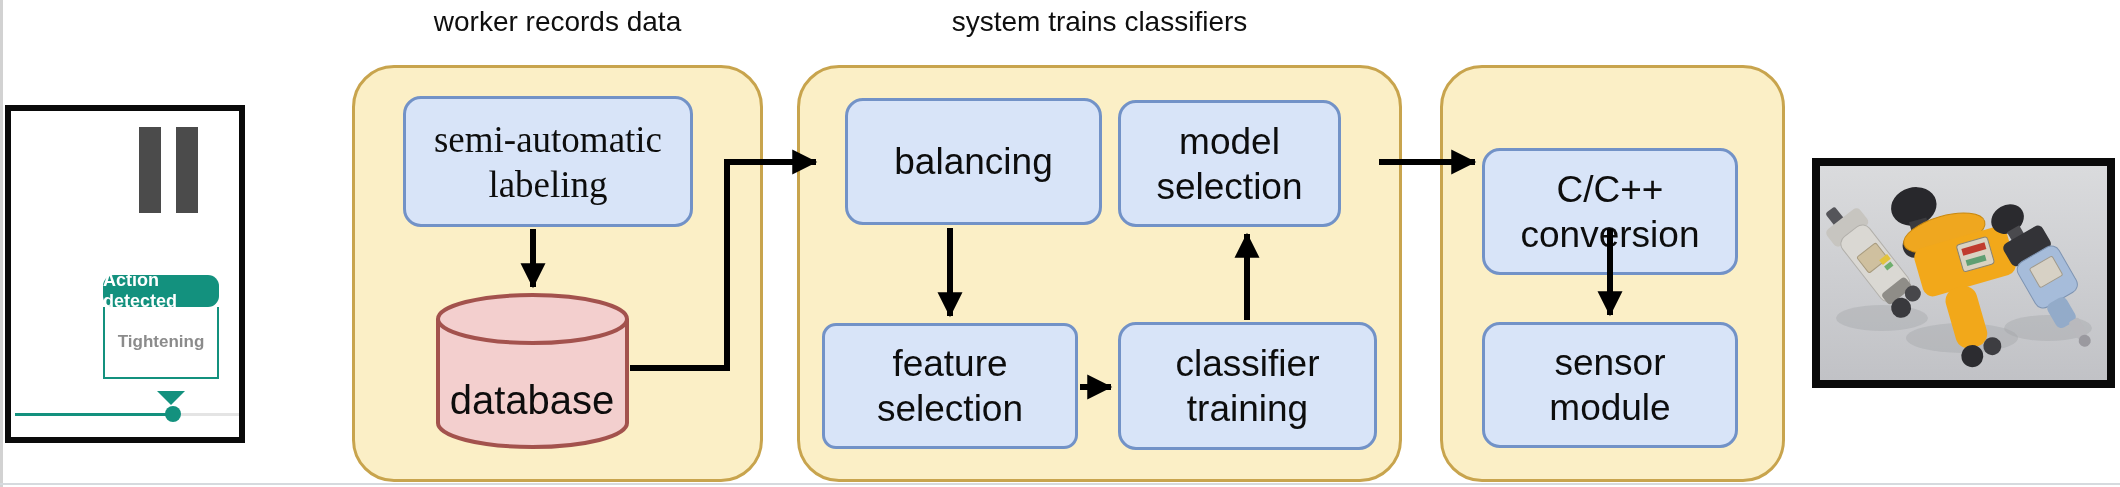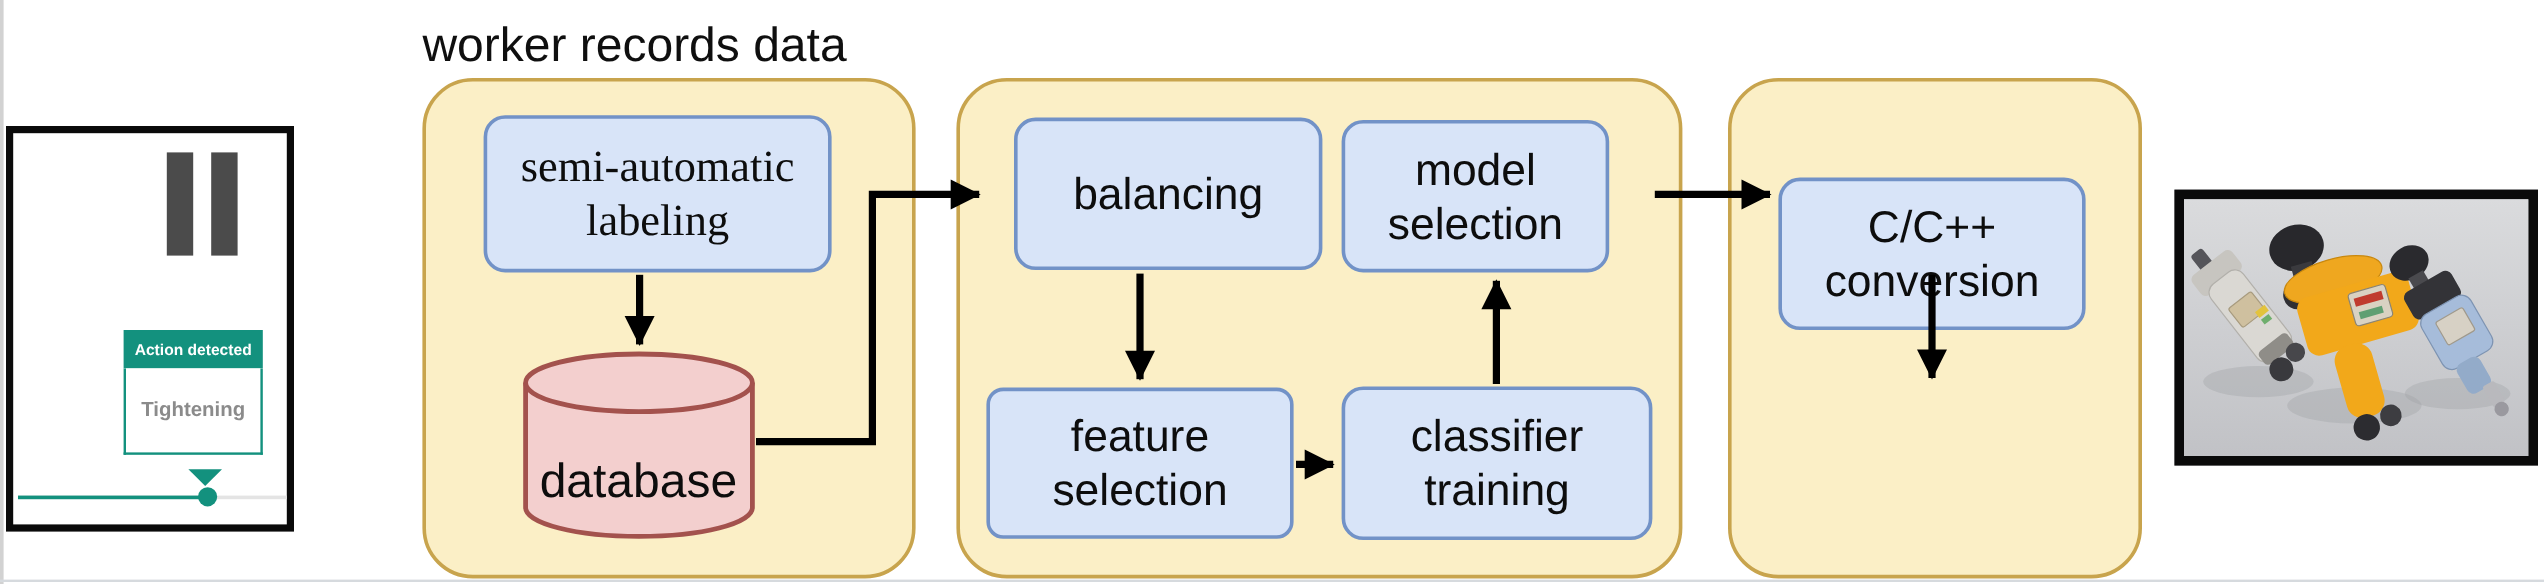--- a/index.html
+++ b/index.html
@@ -10,40 +10,40 @@
   .edge-bottom{position:absolute;left:0;top:483px;width:2120px;height:2px;background:#d6dade;}
 
   
   .video-panel{position:absolute;left:5px;top:105px;width:240px;height:338px;
                background:#ffffff;border:6px solid #0a0a0a;box-sizing:border-box;}
   .pause{position:absolute;left:128px;top:16px;width:66px;height:86px;}
   .pause .bar{position:absolute;top:0;width:22px;height:86px;background:#4b4b4b;}
   .pause .bar:first-child{left:0;}
   .pause .bar:last-child{left:37px;}
   .popup{position:absolute;left:92px;top:164px;width:116px;}
-  .popup-head{height:32px;background:#13917e;color:#ffffff;font-size:13px;font-weight:bold;
-              display:flex;align-items:center;justify-content:center;}
+  .popup-head{height:32px;background:#13917e;color:#ffffff;font-size:18px;font-weight:bold;
+              display:flex;align-items:center;justify-content:center;border-radius:11px;}
   .popup-body{height:72px;background:#ffffff;border:2px solid #13917e;border-top:none;
               box-sizing:border-box;color:#8b8b8b;font-size:17px;
               display:flex;align-items:center;justify-content:center;font-weight:bold;}
   .marker-tri{position:absolute;left:146px;top:280px;width:0;height:0;
               border-left:14px solid transparent;border-right:14px solid transparent;
               border-top:14px solid #13917e;}
   .progress{position:absolute;left:4px;top:302px;width:224px;height:3px;background:#e4e4e4;}
   .progress-fill{position:absolute;left:0;top:0;height:3px;width:158px;background:#13917e;}
   .progress-thumb{position:absolute;left:150px;top:-7px;width:16px;height:16px;border-radius:50%;
                   background:#13917e;}
 
   
   .stage{position:absolute;top:65px;height:417px;background:#fbefc6;border:3px solid #c8a44d;
          border-radius:42px;box-sizing:border-box;}
   #stage-1{left:352px;width:411px;}
   #stage-2{left:797px;width:605px;}
   #stage-3{left:1440px;width:345px;}
-  .stage-title{position:absolute;top:16px;font-size:40px;color:#0f0f0f;
+  .stage-title{position:absolute;top:6px;font-size:28px;color:#0f0f0f;text-align:center;
                white-space:nowrap;}
   #title-1{left:352px;width:411px;}
   #title-2{left:797px;width:605px;}
   #title-3{left:1440px;width:345px;}
 
   
   .node{position:absolute;background:#d8e4f8;border:3px solid #7292c7;border-radius:18px;
         box-sizing:border-box;display:flex;align-items:center;justify-content:center;}
   .node span{font-size:37px;line-height:45px;color:#0d0d0d;text-align:center;white-space:pre-line;}
   #node-semi{left:403px;top:96px;width:290px;height:131px;font-family:Liberation Serif, serif;}
@@ -84,20 +84,21 @@
       <div class="progress-fill"></div>
       <div class="progress-thumb"></div>
     </div>
   </div>
 
   <div class="stage" id="stage-1"></div>
   <div class="stage" id="stage-2"></div>
   <div class="stage" id="stage-3"></div>
 
   <div class="stage-title" id="title-1">worker records data</div>
+  <div class="stage-title" id="title-2">system trains classifiers</div>
 
   <div class="node" id="node-semi">
     <span>semi-automatic
 labeling</span>
   </div>
   <div class="node" id="node-balancing">
     <span>balancing</span>
   </div>
   <div class="node" id="node-model-selection">
     <span>model
@@ -107,20 +108,24 @@
     <span>feature
 selection</span>
   </div>
   <div class="node" id="node-classifier-training">
     <span>classifier
 training</span>
   </div>
   <div class="node" id="node-cpp">
     <span>C/C++
 conversion</span>
+  </div>
+  <div class="node" id="node-sensor">
+    <span>sensor
+module</span>
   </div>
 
   <svg class="db-svg" width="195" height="158" viewBox="0 0 195 158">
     <path d="M3,27 v104 a94.5,24 0 0 0 189,0 v-104" fill="#f3cfce" stroke="#a3524d" stroke-width="4"></path>
     <ellipse cx="97.5" cy="27" rx="94.5" ry="24" fill="#f3cfce" stroke="#a3524d" stroke-width="4"></ellipse>
     <text x="97" y="122" text-anchor="middle" font-size="40" fill="#0d0d0d">database</text>
   </svg>
 
   <svg class="arrows-svg" width="2120" height="487" viewBox="0 0 2120 487">
     <defs>

